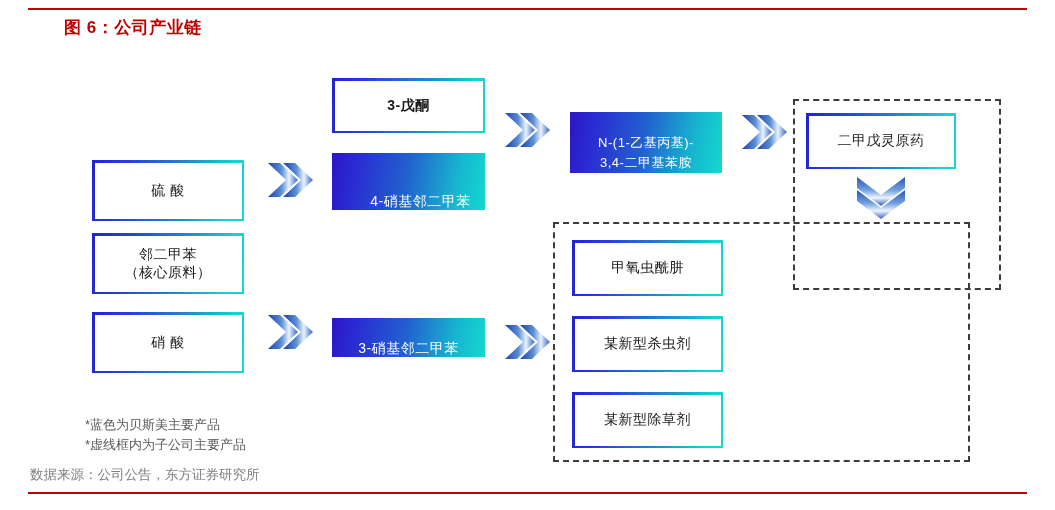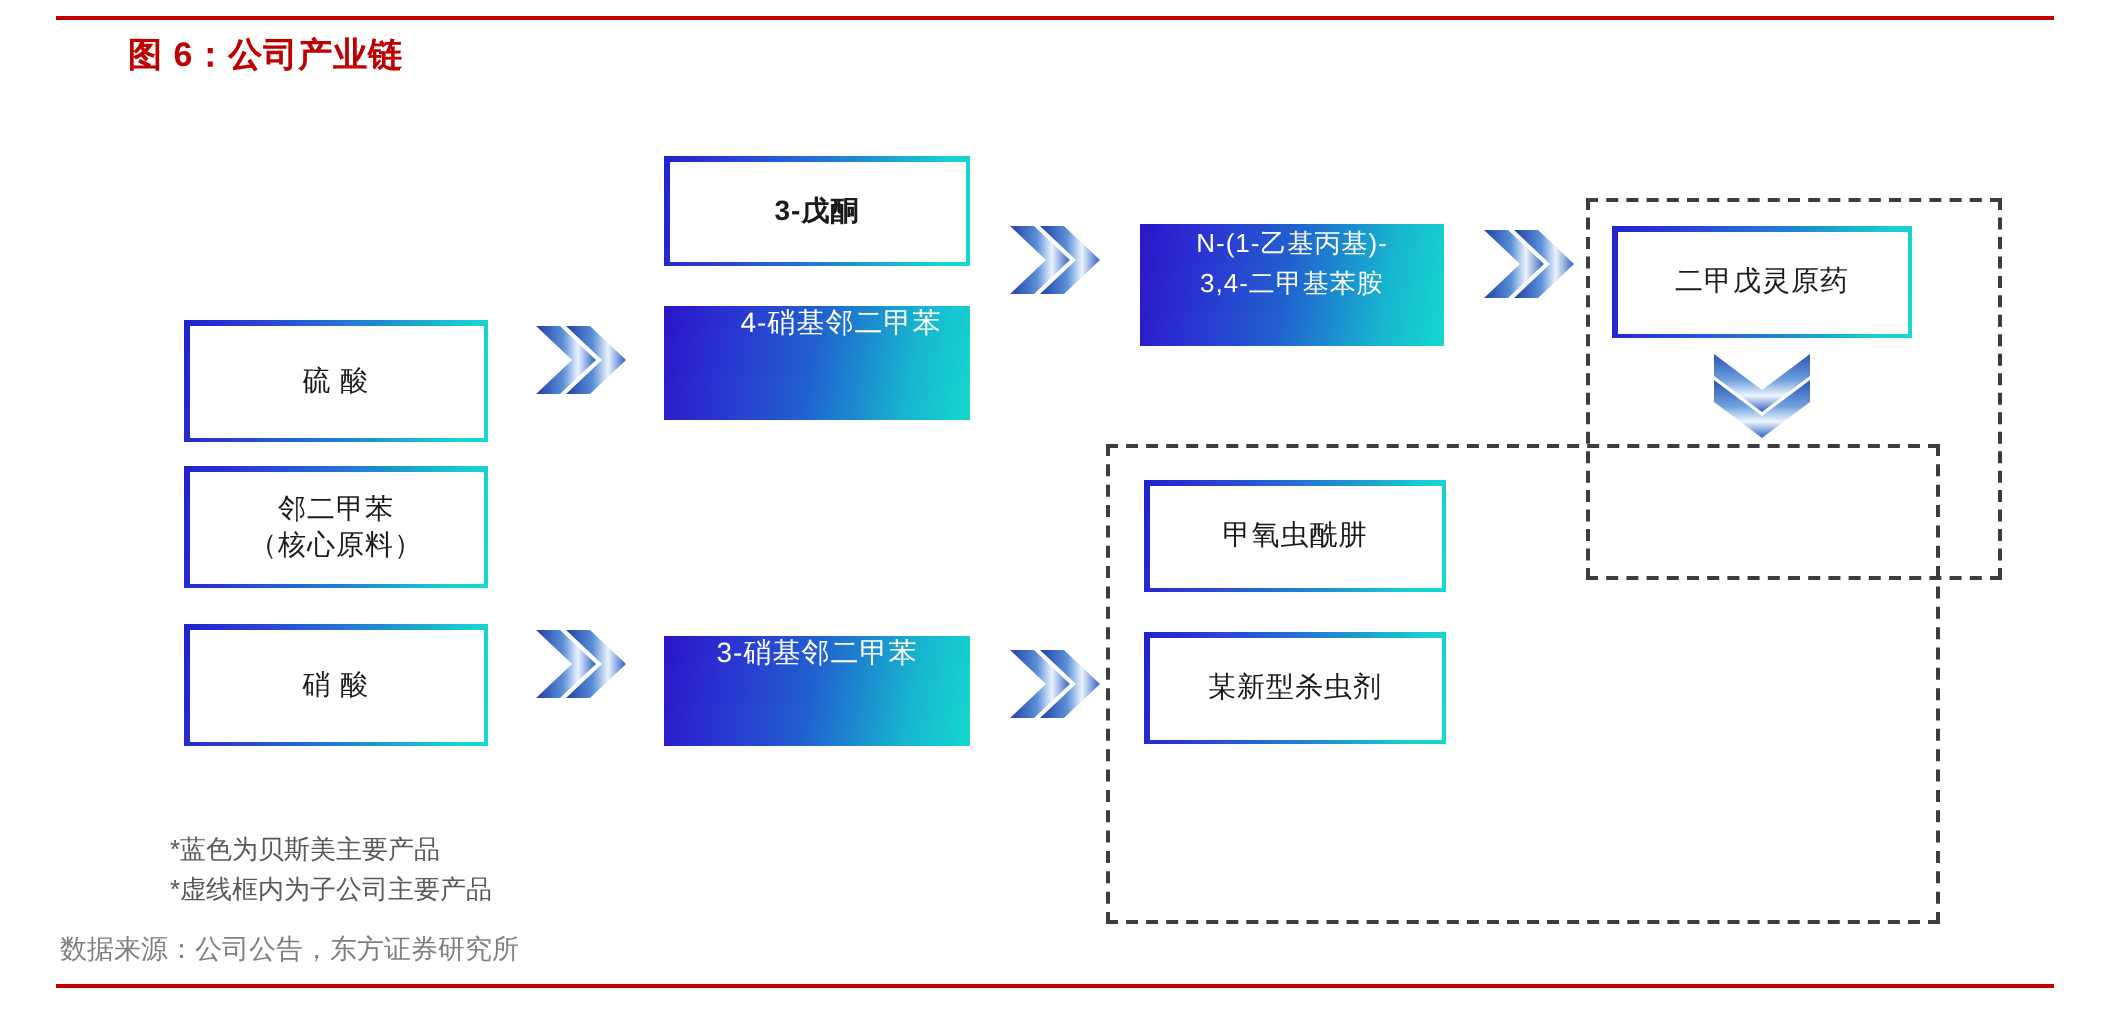--- a/index.html
+++ b/index.html
@@ -53,21 +53,21 @@
     font-size: 13.5px;
     color: #7f7f7f;
     white-space: nowrap;
   }
 
   
   .node {
     position: absolute;
     box-sizing: border-box;
     display: flex;
-    align-items: flex-start;
+    align-items: flex-end;
     justify-content: center;
     text-align: center;
     line-height: 1.25;
     color: #1a1a1a;
     font-size: 14px;
     letter-spacing: 0.5px;
   }
   
   .node.outline {
     border: 0;
@@ -164,21 +164,21 @@
   </div>
 
   <div class="node outline" style="left:332px; top:78px; width:153px; height:55px; font-weight:bold;">
     <div class="inner">3-戊酮</div>
   </div>
 
   <div class="node filled" style="left:332px; top:153px; width:153px; height:57px;padding-left:24px;">
     <span>4-硝基邻二甲苯</span>
   </div>
 
-  <div class="node filled" style="left:332px; top:318px; width:153px; height:55px;">
+  <div class="node filled" style="left:332px; top:318px; width:153px; height:39px;">
     <span>3-硝基邻二甲苯</span>
   </div>
 
   <div class="chev" style="left:503px; top:108px;">
     <svg width="48" height="44" viewBox="0 0 48 44">
       <path d="M2,5 L20,22 L2,39 L14,39 L32,22 L14,5 Z" fill="url(#gr1)"></path>
       <path d="M17,5 L35,22 L17,39 L29,39 L47,22 L29,5 Z" fill="url(#gr1)"></path>
     </svg>
   </div>
 
@@ -228,20 +228,23 @@
   <div class="dashed-frame" style="left:553px; top:222px; width:417px; height:240px;"></div>
 
   <div class="node outline" style="left:572px; top:240px; width:151px; height:56px;">
     <div class="inner">甲氧虫酰肼</div>
   </div>
 
   <div class="node outline" style="left:572px; top:316px; width:151px; height:56px;">
     <div class="inner">某新型杀虫剂</div>
   </div>
 
+  <div class="node outline" style="left:572px; top:392px; width:151px; height:56px;">
+    <div class="inner">某新型除草剂</div>
+  </div>
 
   <div class="notes" style="left:85px; top:415px;">
     <div>*蓝色为贝斯美主要产品</div>
     <div>*虚线框内为子公司主要产品</div>
   </div>
 
   <div class="source-line">数据来源：公司公告，东方证券研究所</div>
   <div class="rule-bottom"></div>
 
 </div>

